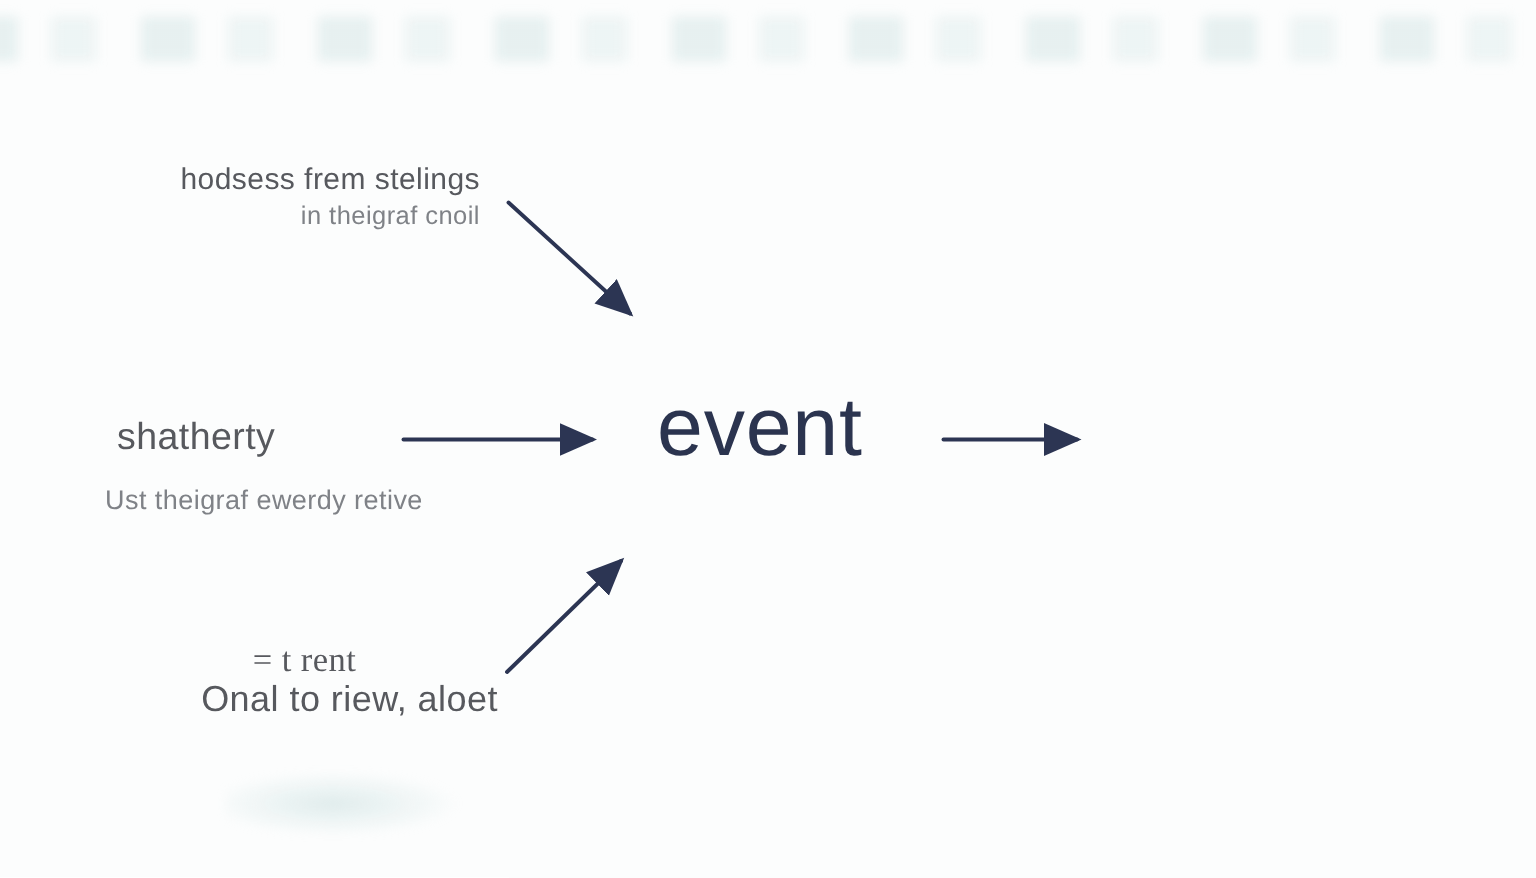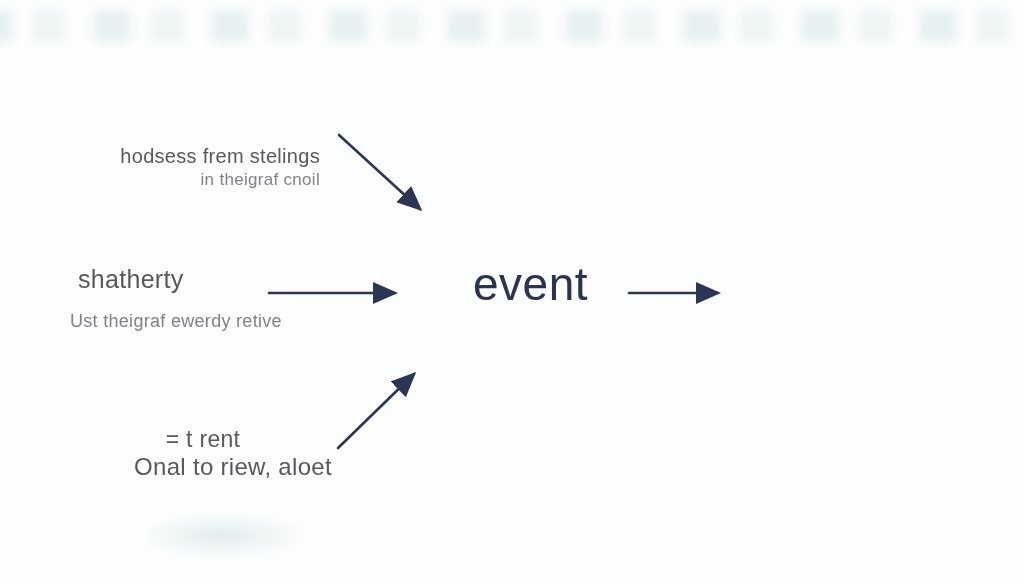--- a/index.html
+++ b/index.html
@@ -59,35 +59,34 @@
   }
   .note {
     position: absolute;
     letter-spacing: 0.3px;
   }
   .note-top {
     left: 98px;
     top: 107px;
     width: 222px;
     text-align: right;
-    margin-top: 36px;
   }
   .note-top .l1 {
     font-size: 20px;
     line-height: 27px;
     color: var(--label-primary, #57595e);
   }
   .note-top .l2 {
     font-size: 17px;
     line-height: 20px;
     color: var(--label-secondary, #7f8287);
   }
   .note-mid {
     left: 70px;
-    top: 264px;
+    top: 276px;
     text-align: left;
   }
   .note-mid .l1 {
     font-size: 25px;
     line-height: 30px;
     padding-left: 8px;
     color: var(--label-primary, #57595e);
   }
   .note-mid .l2 {
     font-size: 18px;
@@ -100,38 +99,39 @@
     top: 426px;
     width: 210px;
     text-align: center;
   }
   .note-bottom .l1 {
     position: relative;
     left: -30px;
     font-size: 23px;
     line-height: 27px;
     color: var(--label-primary, #57595e);
+    font-family: Liberation Serif, serif;
   }
   .note-bottom .l2 {
     font-size: 24px;
     line-height: 27px;
     color: var(--label-primary, #57595e);
   }
   .note-bottom .l3 {
     font-size: 18px;
     line-height: 25px;
     color: var(--label-secondary, #85878b);
   }
   .center-term {
     position: absolute;
     left: 438px;
     top: 258px;
     width: 150px;
-    text-align: right;
-    font-size: 46px;
+    text-align: left;
+    font-size: 55px;
     line-height: 52px;
     letter-spacing: 0.5px;
     color: var(--center-text, #2b344f);
   }
 </style>
 </head>
 <body>
 
 <div class="canvas">
 

